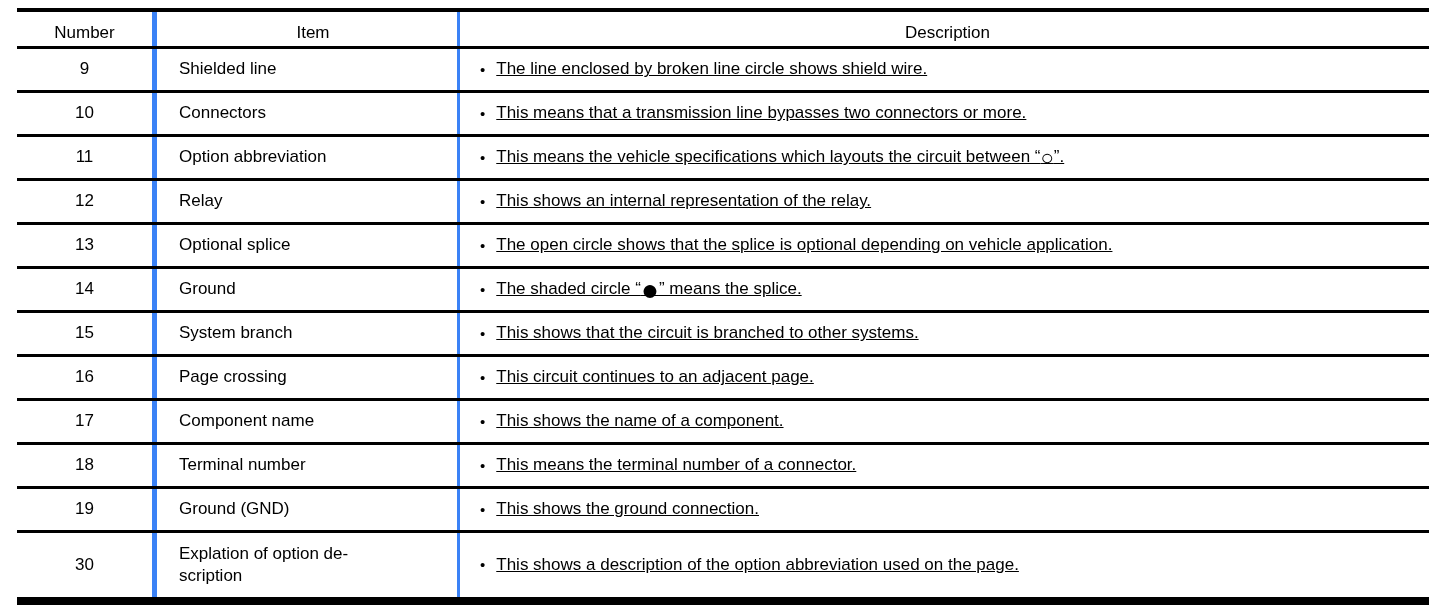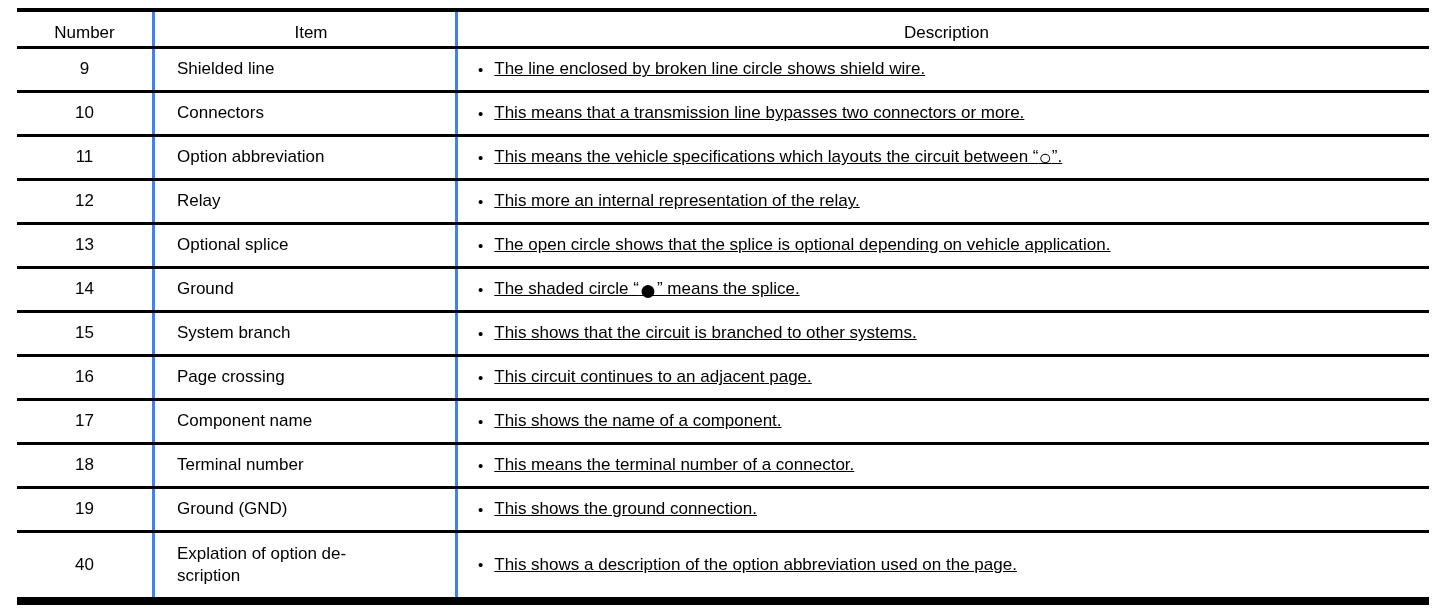--- a/index.html
+++ b/index.html
@@ -37,21 +37,21 @@
     font-size: 17px;
     line-height: 1.3;
   }
   .td.num {
     width: 135px;
     justify-content: center;
     text-align: center;
   }
   .td.item {
     width: 268px;
-    border-left: 3px solid #3b82f6;
+    border-left: 5px solid #3b82f6;
     padding: 5px 10px 5px 22px;
     white-space: pre-line;
   }
   .td.desc {
     flex: 1;
     border-left: 3px solid #3b82f6;
     padding: 5px 14px 5px 20px;
   }
   .tr.head {
     min-height: 34px;
@@ -126,21 +126,21 @@
       <span class="bullet">•</span>
       <span class="desc-text"><span>This means the vehicle specifications which layouts the circuit between “</span><span class="glyph-open-circle">○</span><span>”.</span></span>
     </div>
   </div>
 
   <div class="tr body">
     <div class="td num">12</div>
     <div class="td item">Relay</div>
     <div class="td desc">
       <span class="bullet">•</span>
-      <span class="desc-text">This more an internal representation of the relay.</span>
+      <span class="desc-text">This shows an internal representation of the relay.</span>
     </div>
   </div>
 
   <div class="tr body">
     <div class="td num">13</div>
     <div class="td item">Optional splice</div>
     <div class="td desc">
       <span class="bullet">•</span>
       <span class="desc-text">The open circle shows that the splice is optional depending on vehicle application.</span>
     </div>
@@ -194,21 +194,21 @@
   <div class="tr body">
     <div class="td num">19</div>
     <div class="td item">Ground (GND)</div>
     <div class="td desc">
       <span class="bullet">•</span>
       <span class="desc-text">This shows the ground connection.</span>
     </div>
   </div>
 
   <div class="tr body tall">
-    <div class="td num">40</div>
+    <div class="td num">30</div>
     <div class="td item">Explation of option de-
 scription</div>
     <div class="td desc">
       <span class="bullet">•</span>
       <span class="desc-text">This shows a description of the option abbreviation used on the page.</span>
     </div>
   </div>
 
 </div>
 

